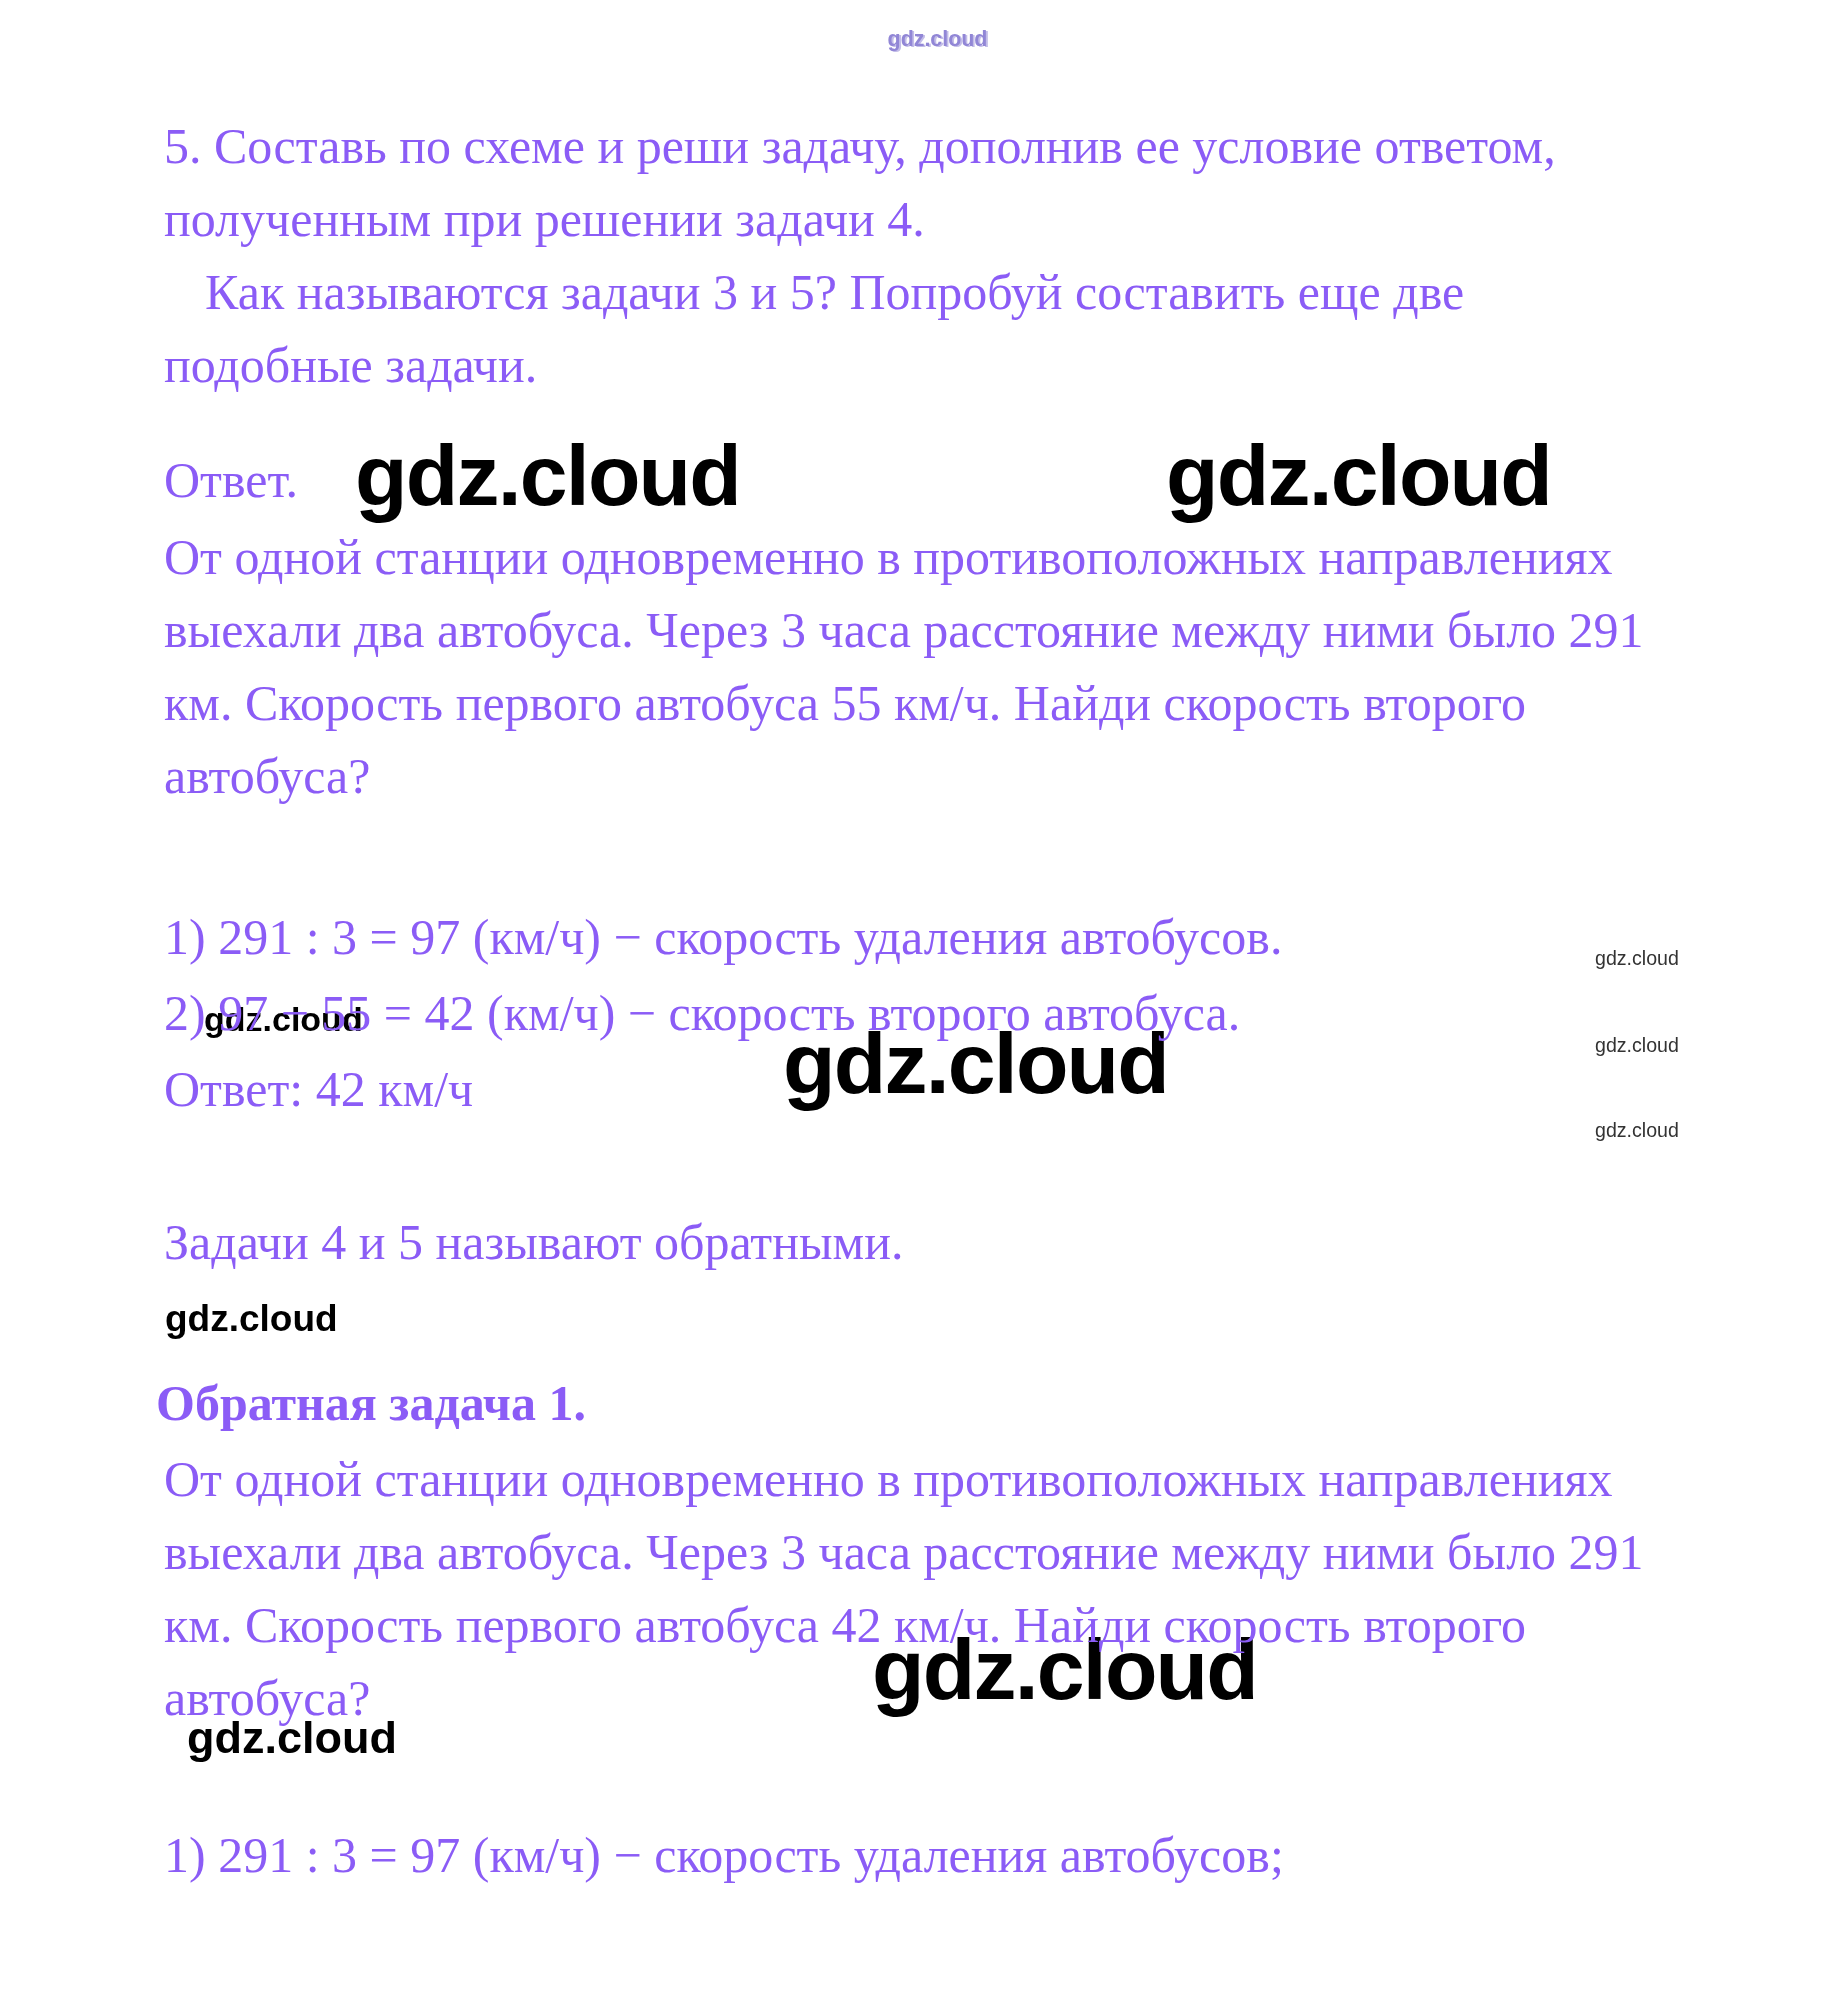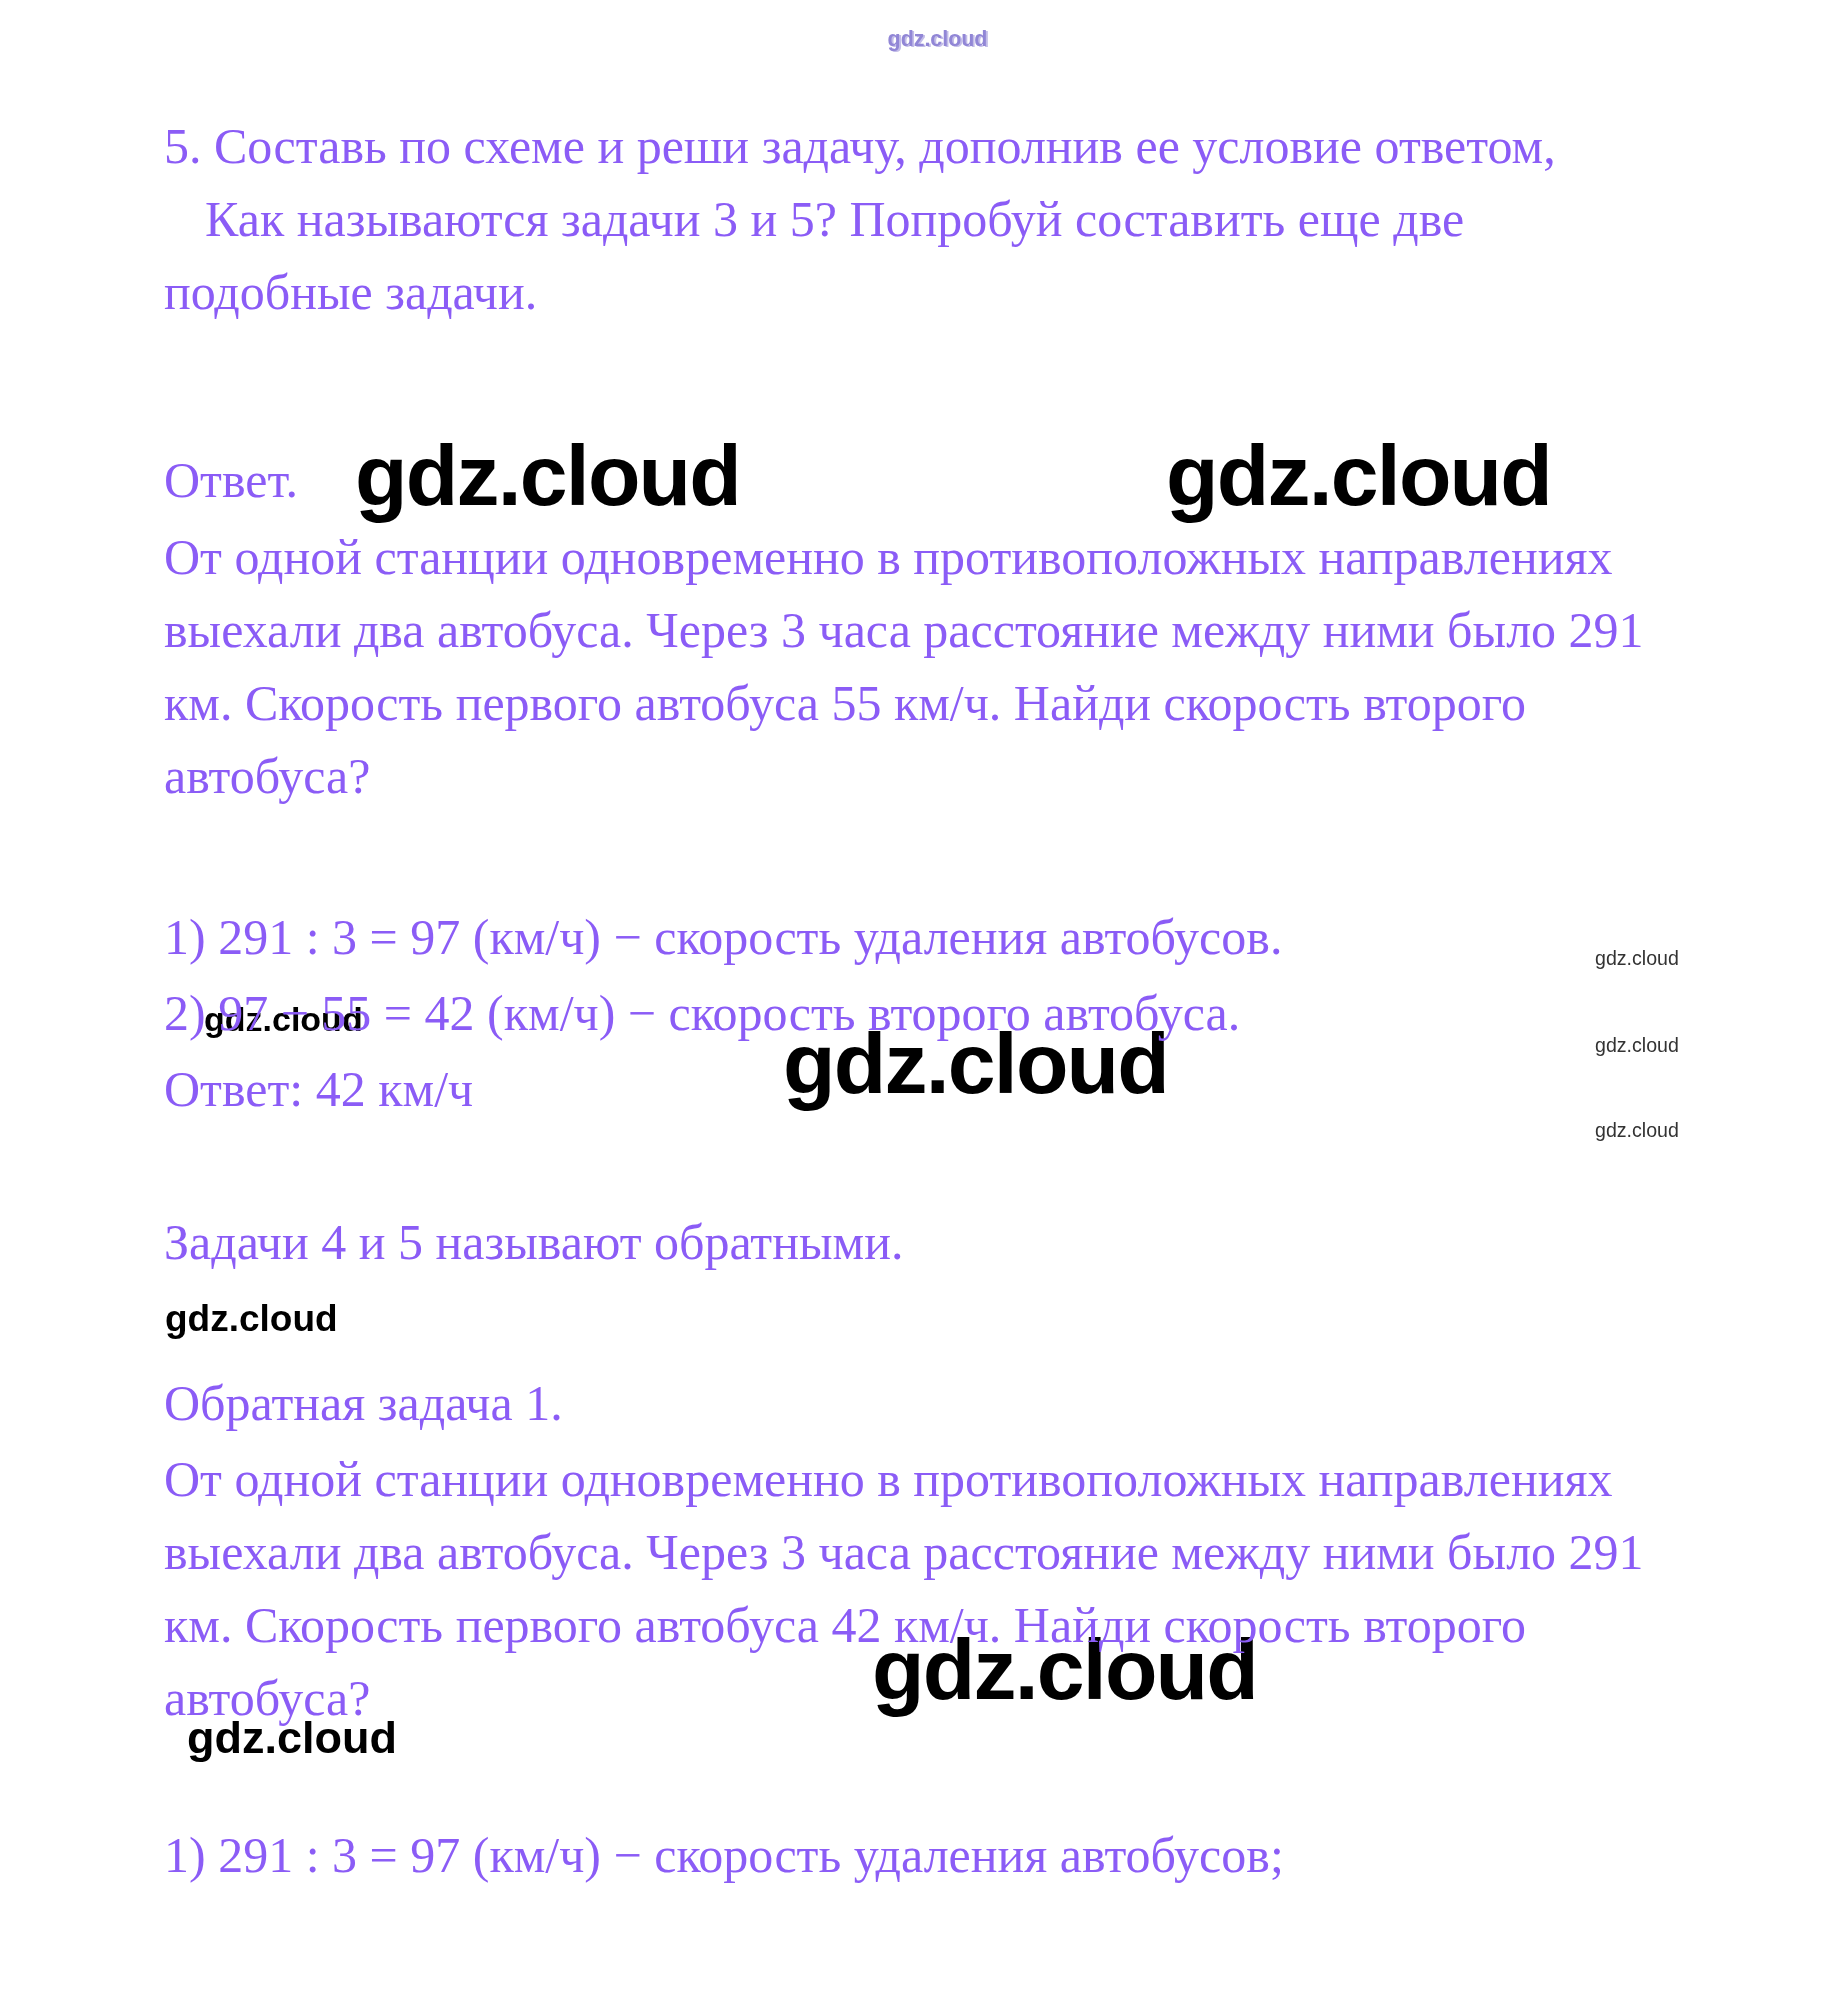--- a/index.html
+++ b/index.html
@@ -70,20 +70,21 @@
   <span class="wm wm-big wm-big4">gdz.cloud</span>
   <span class="wm wm-med1">gdz.cloud</span>
   <span class="wm wm-med2">gdz.cloud</span>
   <span class="wm wm-med3">gdz.cloud</span>
   <span class="wm wm-small wm-s1">gdz.cloud</span>
   <span class="wm wm-small wm-s2">gdz.cloud</span>
   <span class="wm wm-small wm-s3">gdz.cloud</span>
 
   <div class="textblock" style="left:132px; top:78px;">
     <div class="line">5. Составь по схеме и реши задачу, дополнив ее условие ответом,</div>
+    <div class="line">полученным при решении задачи 4.</div>
     <div class="line indent">Как называются задачи 3 и 5? Попробуй составить еще две</div>
     <div class="line">подобные задачи.</div>
   </div>
 
   <div class="textblock" style="left:132px; top:412px;">
     <div class="line">Ответ.</div>
   </div>
 
   <div class="textblock" style="left:132px; top:489px;">
     <div class="line">От одной станции одновременно в противоположных направлениях</div>
@@ -95,21 +96,21 @@
   <div class="textblock solution" style="left:132px; top:869px;">
     <div class="line">1) 291 : 3 = 97 (км/ч) − скорость удаления автобусов.</div>
     <div class="line">2) 97 − 55 = 42 (км/ч) − скорость второго автобуса.</div>
     <div class="line">Ответ: 42 км/ч</div>
   </div>
 
   <div class="textblock" style="left:132px; top:1174px;">
     <div class="line">Задачи 4 и 5 называют обратными.</div>
   </div>
 
-  <div class="textblock" style="left:132px; top:1335px;">
+  <div class="textblock" style="left:124px; top:1335px;font-weight:bold;">
     <div class="line">Обратная задача 1.</div>
   </div>
 
   <div class="textblock" style="left:132px; top:1411px;">
     <div class="line">От одной станции одновременно в противоположных направлениях</div>
     <div class="line">выехали два автобуса. Через 3 часа расстояние между ними было 291</div>
     <div class="line">км. Скорость первого автобуса 42 км/ч. Найди скорость второго</div>
     <div class="line">автобуса?</div>
   </div>
 

